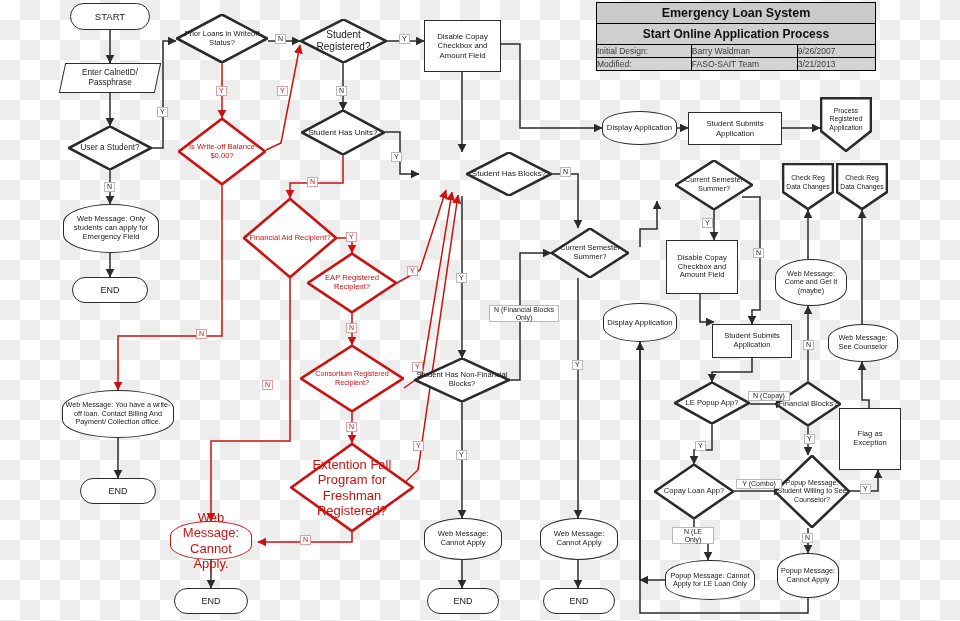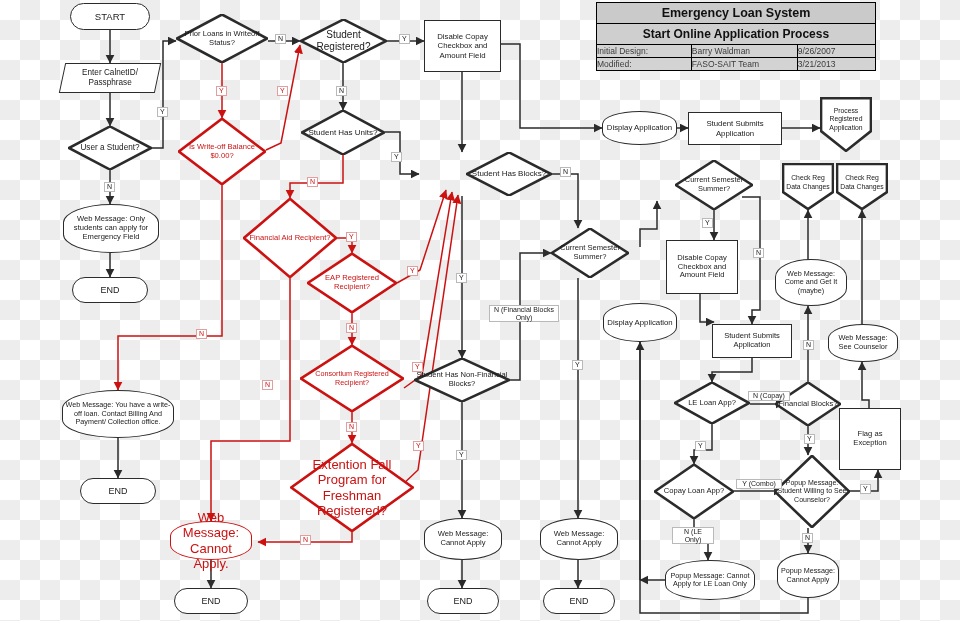--- a/index.html
+++ b/index.html
@@ -426,21 +426,21 @@
   </div>
 
   <div class="node n-proc" style="left:712px;top:324px;width:80px;height:34px;font-size:7.6px;">
     <span class="t">Student Submits Application</span>
   </div>
 
   <div class="node n-dec" style="left:674px;top:382px;width:76px;height:42px;font-size:7.6px;">
     <svg viewBox="0 0 100 100" preserveAspectRatio="none">
         <polygon points="50,1 99,50 50,99 1,50" fill="#fff" stroke="#2b2b2b" stroke-width="2.6" vector-effect="non-scaling-stroke"></polygon>
       </svg>
-    <span class="t">LE Loan App?</span>
+    <span class="t">LE Popup App?</span>
   </div>
 
   <div class="node n-dec" style="left:654px;top:464px;width:80px;height:55px;font-size:7.6px;">
     <svg viewBox="0 0 100 100" preserveAspectRatio="none">
         <polygon points="50,1 99,50 50,99 1,50" fill="#fff" stroke="#2b2b2b" stroke-width="2.6" vector-effect="non-scaling-stroke"></polygon>
       </svg>
     <span class="t">Copay Loan App?</span>
   </div>
 
   <div class="node n-dec" style="left:775px;top:382px;width:66px;height:44px;font-size:7.6px;">

